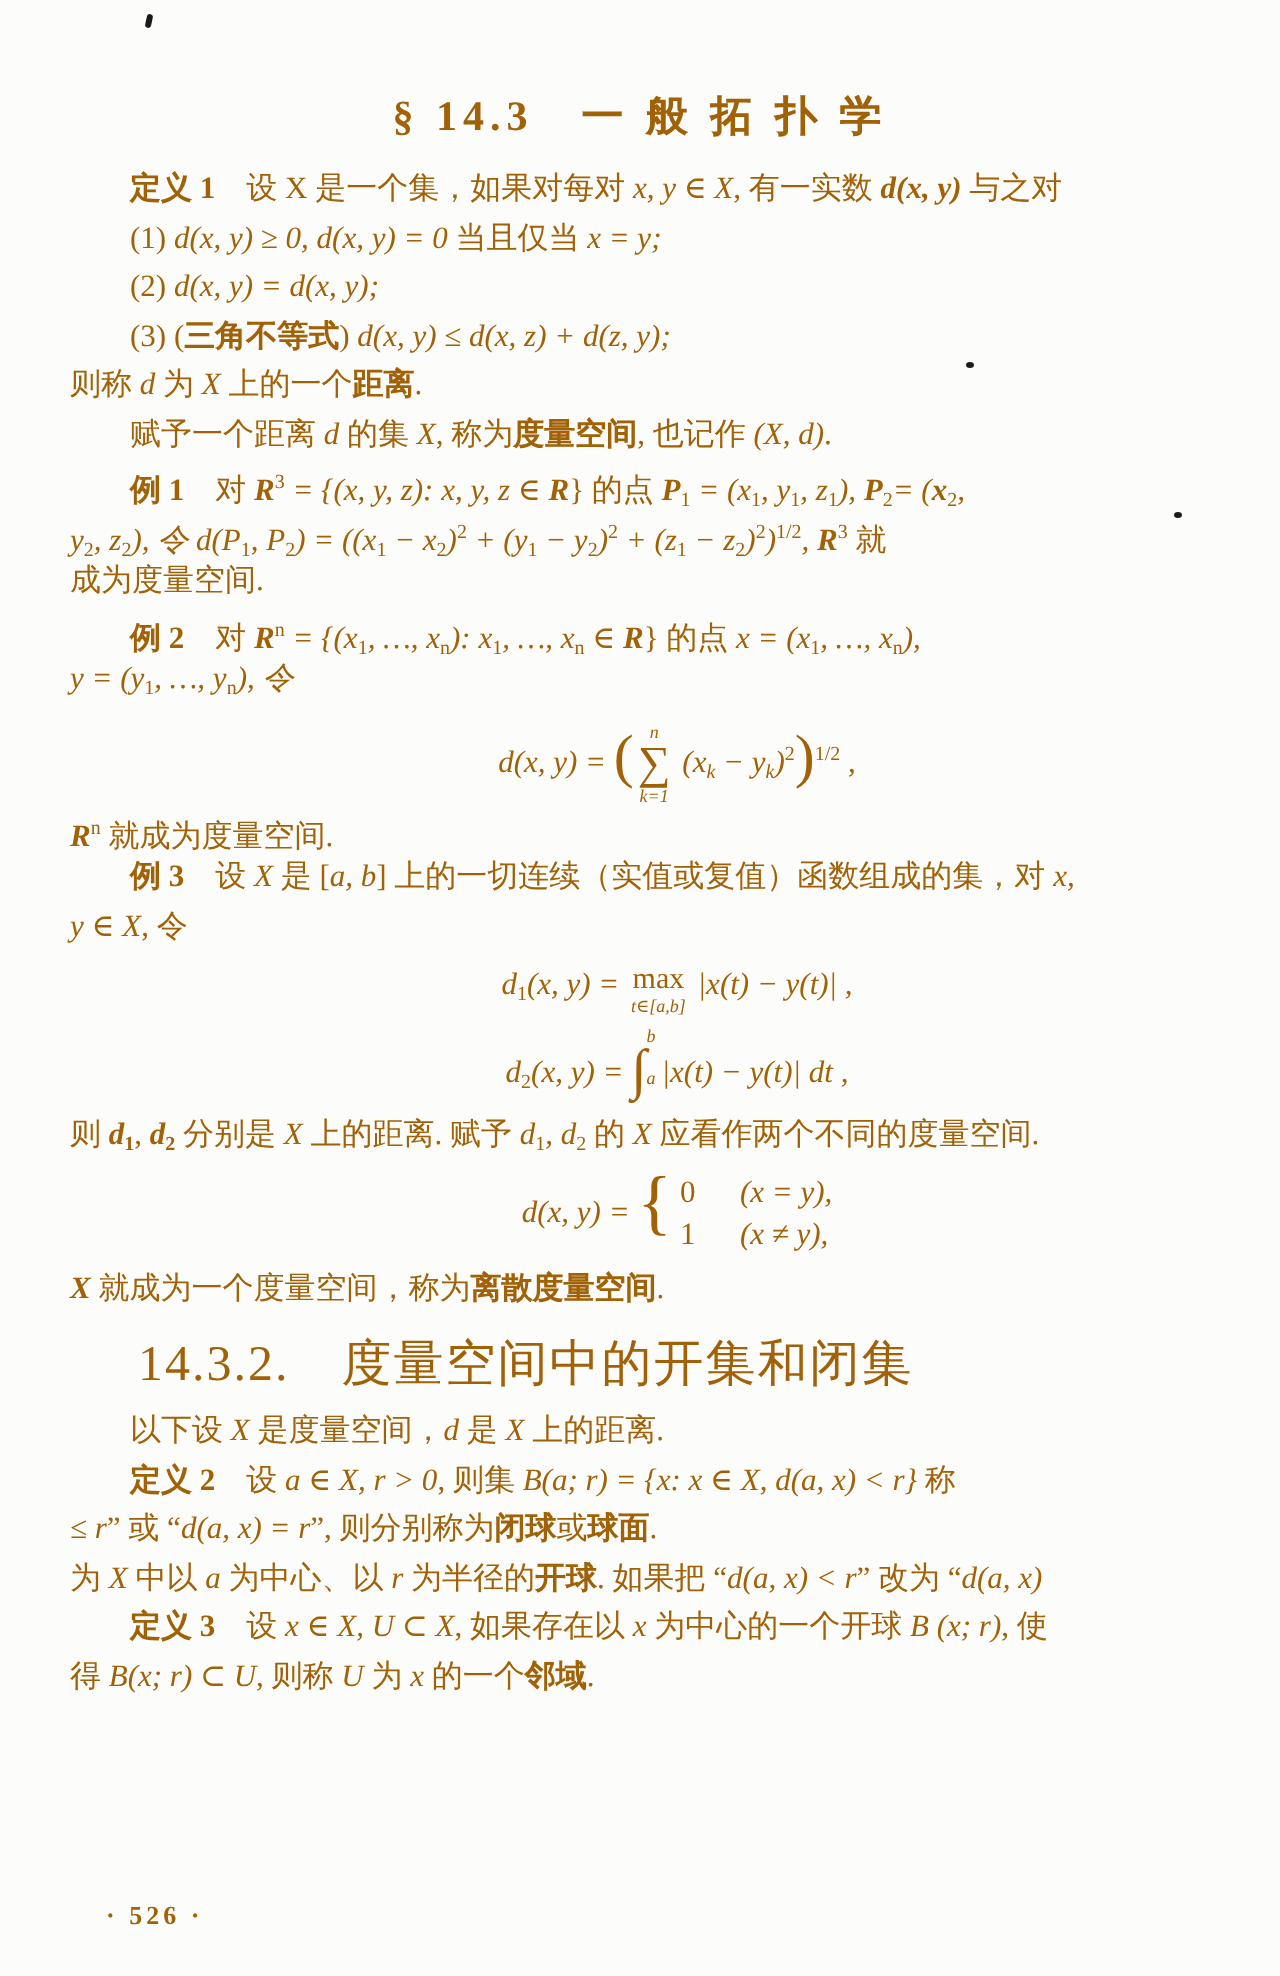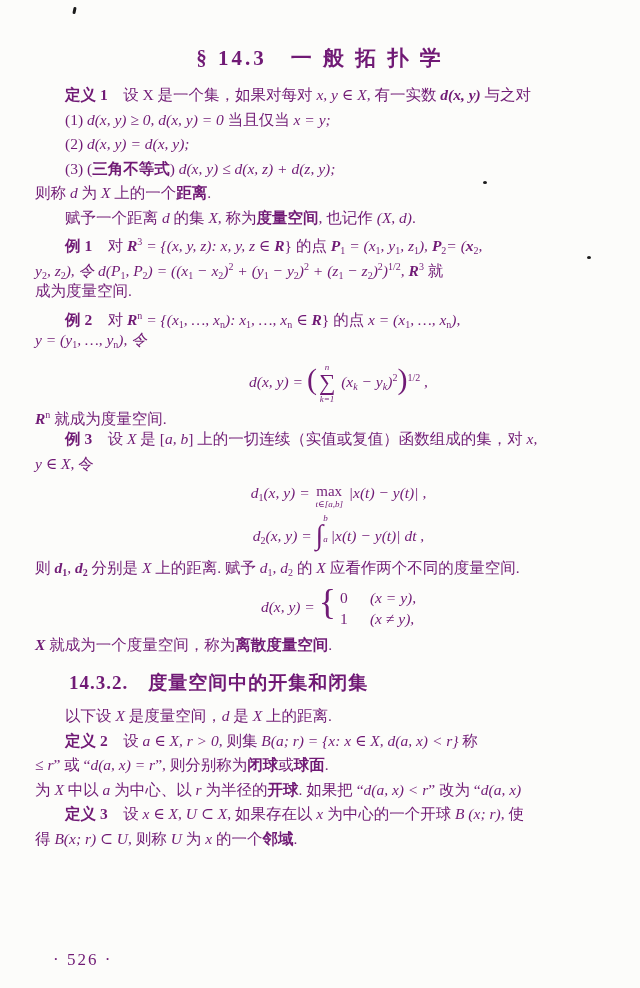--- a/index.html
+++ b/index.html
@@ -1,30 +1,30 @@
 <!DOCTYPE html>
 <html><head>
 <meta charset="utf-8">
 <style>
   html,body{margin:0;padding:0;}
   .page{
     position:relative; width:640px; height:988px; overflow:hidden;
-    background:#fcfcfa; color:#701a75;
+    background:#fcfcfa; color:#a16207;
     font-family:"Liberation Serif","DejaVu Serif",serif;
   }
   .title{
     margin:0; padding-top:45px; text-align:center;
     font-size:21px; font-weight:bold; letter-spacing:3px; line-height:26px;
   }
   .sec1{
     margin:23px 0 0 34px; font-size:19px; font-weight:bold;
     letter-spacing:1px; line-height:25px;
   }
   .sec2{
-    margin:13px 0 9px 34px; font-size:19px; font-weight:bold;
+    margin:13px 0 9px 34px; font-size:25px; font-weight:normal;
     letter-spacing:1px; line-height:25px;
   }
   .content{ margin:12px 26px 0 35px; font-size:15.5px; }
   .line{ white-space:nowrap; height:24.5px; line-height:24.5px; }
   .ind{ padding-left:30px; }
   .bd{ font-weight:bold; }
   .it{ font-style:italic; }
   .sb{ font-size:10px; vertical-align:-3px; }
   .sp{ font-size:10px; vertical-align:6px; }
   
@@ -43,21 +43,21 @@
   .isym{ font-size:28px; vertical-align:-3px; display:inline-block; line-height:1; }
   .intlims{ display:inline-block; vertical-align:-1px; text-align:left; line-height:1; margin-right:3px; }
   .iu{ display:block; font-size:9px; line-height:9px; margin-bottom:12px; }
   .il{ display:block; font-size:9px; line-height:9px; }
   .brace{ font-size:36px; font-weight:300; vertical-align:-2px; display:inline-block; line-height:1; margin-right:4px; }
   .cases{ display:inline-block; vertical-align:middle; text-align:left; line-height:21px; }
   .crow{ display:block; height:21px; }
   .cv{ display:inline-block; width:30px; }
   .pageno{
     position:absolute; left:53px; top:950px;
-    font-size:17px; font-weight:normal; letter-spacing:2px;
+    font-size:13px; font-weight:bold; letter-spacing:2px;
   }
   .speck{ position:absolute; background:#1a1a1a; border-radius:50%; }
   .speck.s1{ left:73px; top:7px; width:3px; height:7px; border-radius:2px; transform:rotate(12deg); }
   .speck.s2{ left:483px; top:181px; width:4px; height:3px; }
   .speck.s3{ left:587px; top:256px; width:4px; height:3px; }
 </style>
 </head>
 <body>
 
 <div class="page">

